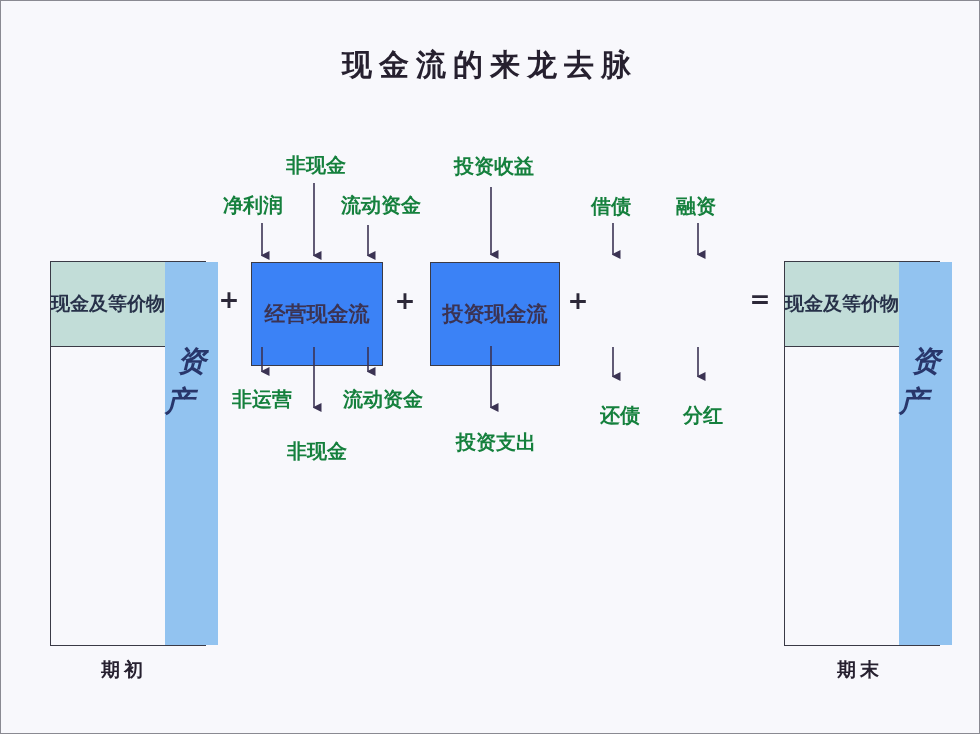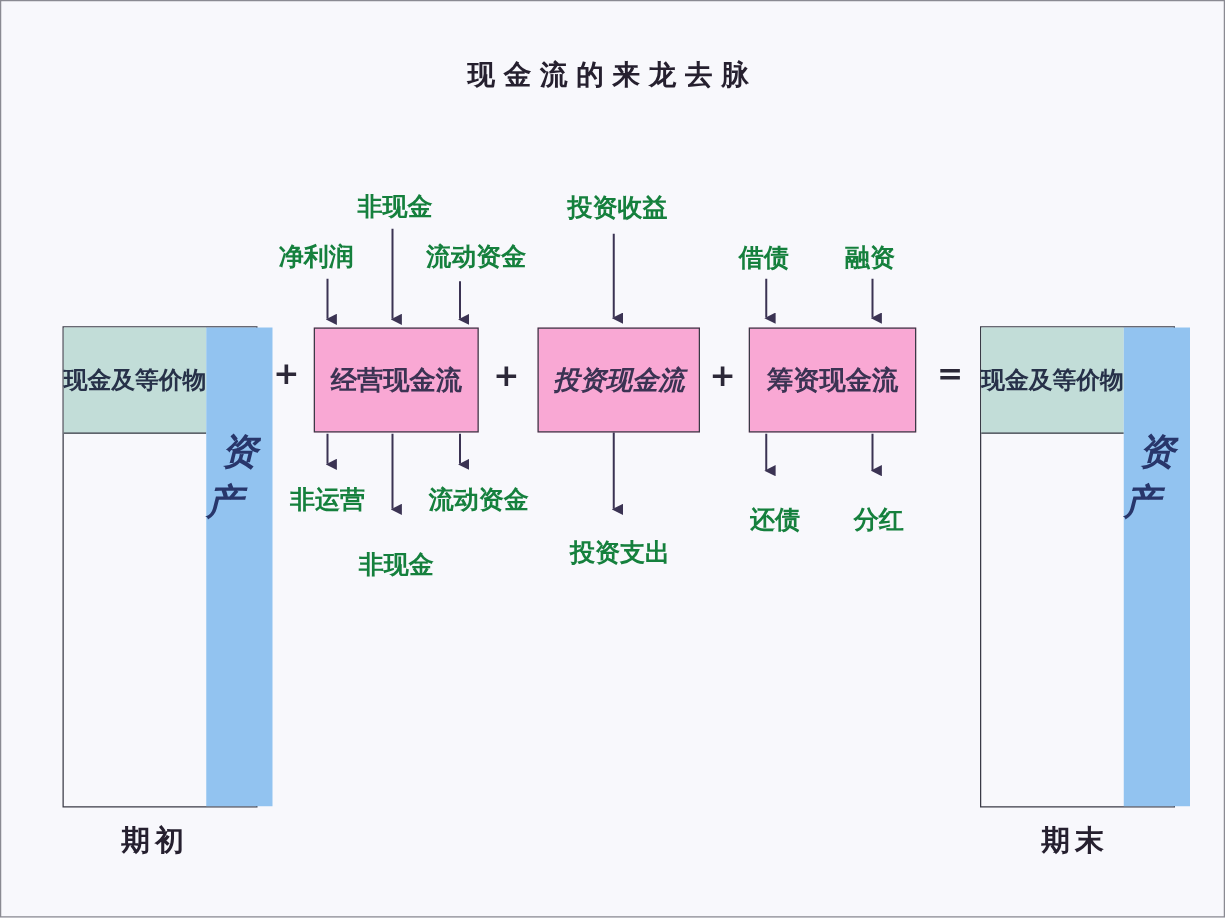--- a/index.html
+++ b/index.html
@@ -14,21 +14,21 @@
     height: 734px;
     background: #f8f8fc;
     border: 1px solid #8a8a92;
     overflow: hidden;
   }
   .title {
     position: absolute;
     top: 44px;
     left: 50%;
     transform: translateX(-50%);
-    font-size: 22px;
+    font-size: 30px;
     font-weight: bold;
     letter-spacing: 7px;
     color: #26202f;
     white-space: nowrap;
   }
   
   .bs-col {
     position: absolute;
     top: 260px;
     width: 156px;
@@ -62,44 +62,44 @@
     letter-spacing: 12px;
     text-indent: 12px;
     color: #28366b;
     font-style: italic;
   }
   .period {
     position: absolute;
     top: 656px;
     width: 156px;
     text-align: center;
-    font-size: 23px;
+    font-size: 19px;
     font-weight: bold;
     color: #26202f;
     letter-spacing: 4px;
   }
   .period.left  { left: 45px; }
   .period.right { left: 781px; }
   
   .flow-box {
     position: absolute;
     top: 261px;
-    height: 84px;
-    background: #f9a8d4;
+    height: 104px;
+    background: #3b82f6;
     border: 1px solid #3a3a46;
     display: flex;
     align-items: center;
     justify-content: center;
     font-size: 21px;
     font-weight: bold;
     color: #3b3353;
     white-space: nowrap;
   }
   .flow-box.operating { left: 250px; width: 132px; }
-  .flow-box.investing { left: 429px; width: 130px; font-style: italic; }
+  .flow-box.investing { left: 429px; width: 130px; }
   .flow-box.financing { left: 598px; width: 134px; }
   
   .op {
     position: absolute;
     transform: translate(-50%, -50%);
     font-size: 25px;
     font-weight: bold;
     color: #2c2838;
     font-family: "DejaVu Sans", sans-serif;
   }
@@ -138,21 +138,20 @@
   </div>
   <div class="period right">期末</div>
 
   <div class="op" style="left:228px; top:298px;">+</div>
   <div class="op" style="left:404px; top:299px;">+</div>
   <div class="op" style="left:577px; top:299px;">+</div>
   <div class="op" style="left:759px; top:298px;">=</div>
 
   <div class="flow-box operating">经营现金流</div>
   <div class="flow-box investing">投资现金流</div>
-  <div class="flow-box financing">筹资现金流</div>
 
   <div class="lbl" style="left:252px; top:191px;">净利润</div>
   <div class="lbl" style="left:315px; top:151px;">非现金</div>
   <div class="lbl" style="left:380px; top:191px;">流动资金</div>
   <div class="lbl" style="left:493px; top:152px;">投资收益</div>
   <div class="lbl" style="left:610px; top:192px;text-align:center;">借债</div>
   <div class="lbl" style="left:695px; top:192px;">融资</div>
 
   <div class="lbl" style="left:261px; top:385px;">非运营</div>
   <div class="lbl" style="left:382px; top:385px;">流动资金</div>

